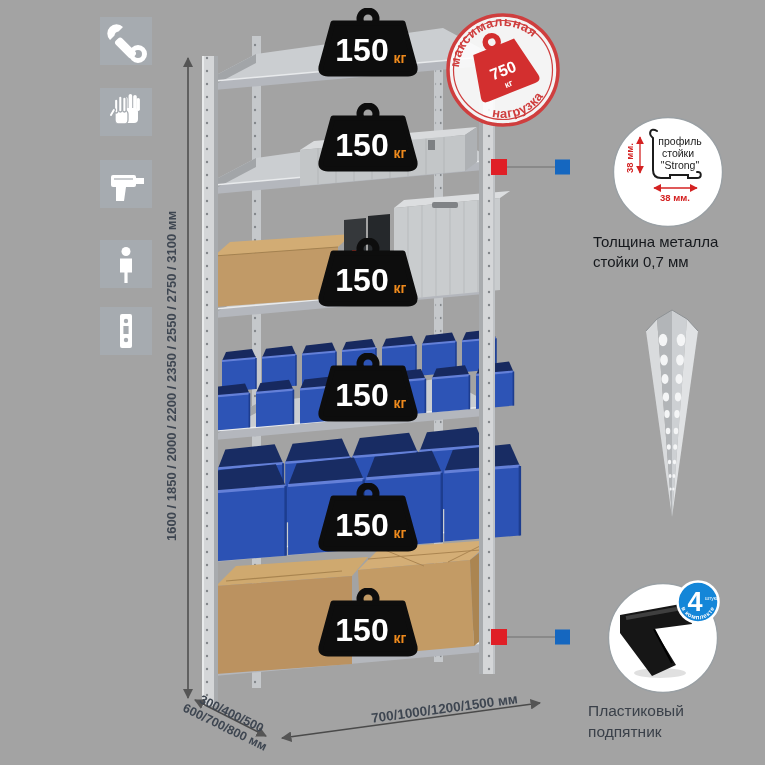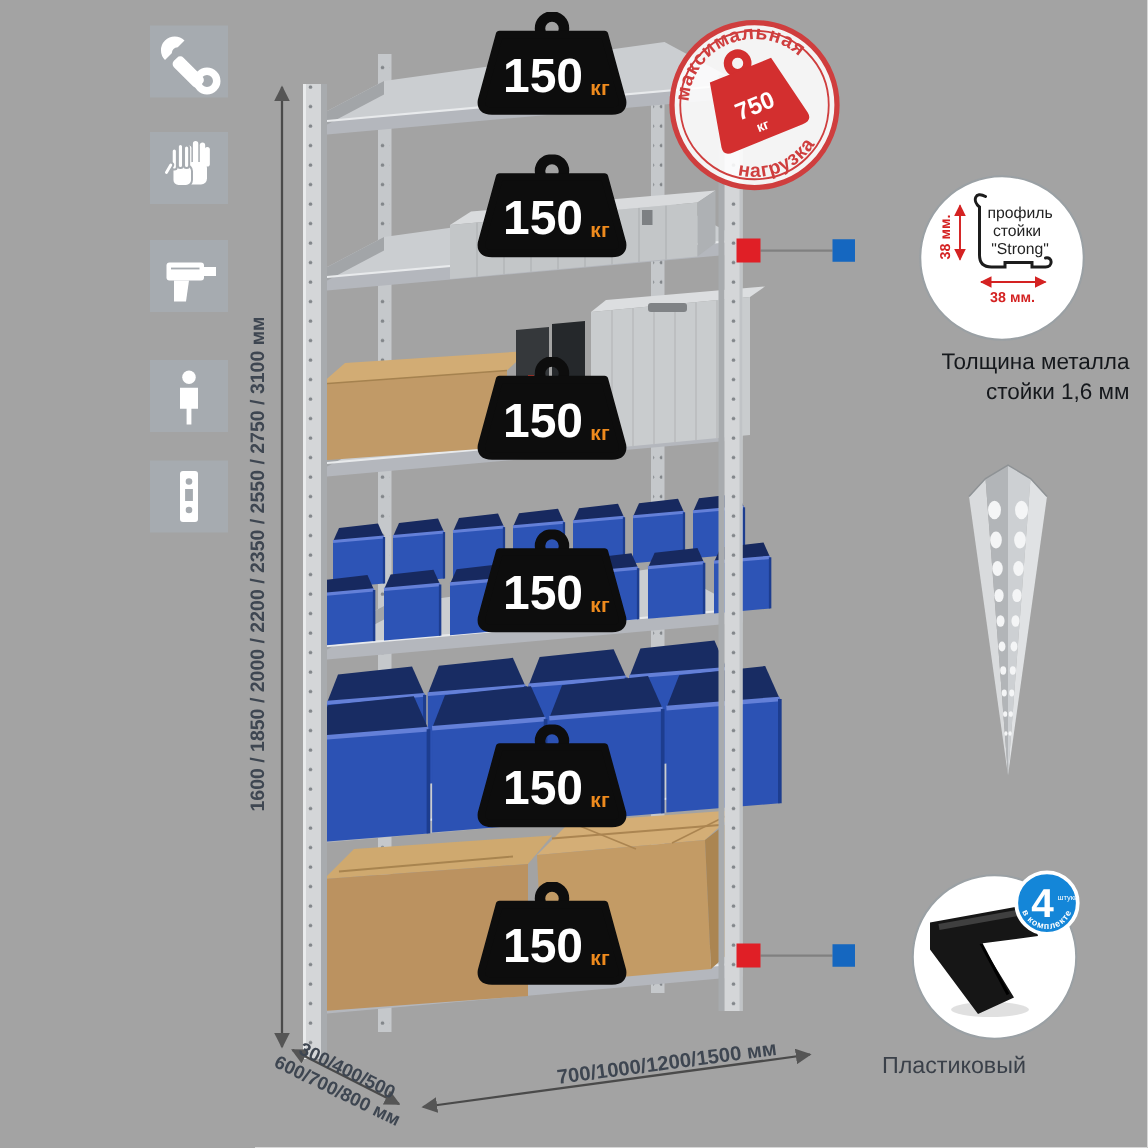--- a/index.html
+++ b/index.html
@@ -7,21 +7,21 @@
          font-family:"Liberation Sans","DejaVu Sans",sans-serif;}
   .abs{position:absolute;}
   .fico{position:absolute;left:100px;width:52px;height:48px;background:#a6abb0;
         display:flex;align-items:center;justify-content:center;}
   .vdim{position:absolute;left:-108px;top:368px;width:560px;text-align:center;
         transform:rotate(-90deg);font-size:13px;line-height:16px;font-weight:600;color:#3e4651;}
   .ddim{position:absolute;left:148px;top:706px;width:160px;text-align:center;
         transform:rotate(26deg);font-size:12.5px;line-height:15px;font-weight:700;color:#3e4651;}
   .wdim{position:absolute;left:332px;top:701px;width:225px;text-align:center;
         transform:rotate(-7.6deg);font-size:13.5px;font-weight:700;color:#3e4651;}
-  .cap1{position:absolute;left:593px;top:232px;width:160px;text-align:right;
+  .cap1{position:absolute;left:593px;top:232px;width:160px;text-align:left;
         font-size:15px;line-height:20px;color:#15181c;}
   .cap2{position:absolute;left:588px;top:700px;width:160px;text-align:left;
         font-size:15.5px;line-height:21px;color:#3a4049;}
   .w150{font-weight:700;font-size:32px;fill:#ffffff;text-anchor:middle;}
   .wkg{font-weight:700;font-size:14px;fill:#ee8a1d;text-anchor:middle;}
   .stampTxt{font-weight:700;font-size:13px;fill:#cf3e3e;letter-spacing:0.5px;}
   .s750{font-weight:700;font-size:16px;fill:#fff;text-anchor:middle;}
   .skg{font-weight:700;font-size:9px;fill:#fff;text-anchor:middle;}
   .profTxt{font-size:10.5px;fill:#222;text-anchor:middle;}
   .redDim{font-size:9.5px;font-weight:700;fill:#d42222;text-anchor:middle;}
@@ -317,21 +317,21 @@
     <path d="M37,30 L37,66" stroke="#d42222" stroke-width="1.3" fill="none" marker-start="url(#arrR)" marker-end="url(#arrR)"></path>
     <text x="30" y="51" transform="rotate(-90 30 51)" class="redDim">38 мм.</text>
     <path d="M51,81 L94,81" stroke="#d42222" stroke-width="1.3" fill="none" marker-start="url(#arrR)" marker-end="url(#arrR)"></path>
     <text x="72" y="94" class="redDim">38 мм.</text>
     <text x="77" y="38" class="profTxt">профиль</text>
     <text x="75" y="50" class="profTxt">стойки</text>
     <text x="77" y="62" class="profTxt">"Strong"</text>
   </svg>
   <div class="cap1">
     <div>Толщина металла</div>
-    <div>стойки 1,6 мм</div>
+    <div>стойки 0,7 мм</div>
   </div>
 
   <svg class="abs" style="left:597px;top:295px" width="150" height="240" viewBox="0 0 150 240">
     <path d="M49,36 L60,24 L75,222 Z" fill="#d9dbdd"></path>
     <path d="M60,24 L75,15 L75,222 Z" fill="#b2b5b8"></path>
     <path d="M75,15 L90,24 L75,222 Z" fill="#cdd0d3"></path>
     <path d="M90,24 L101,36 L75,222 Z" fill="#e0e2e4"></path>
     <path d="M49,36 L60,24 L75,15 L90,24 L101,36" fill="none" stroke="#8e9295" stroke-width="1"></path>
     <g fill="#f4f5f6">
       <ellipse cx="66" cy="45" rx="4.3" ry="6.2"></ellipse>
@@ -366,15 +366,16 @@
     <g>
       <circle cx="100" cy="29" r="20.5" fill="#1486d8" stroke="#fff" stroke-width="2.5"></circle>
       <text x="97" y="38" class="f4">4</text>
       <text x="107" y="27" class="fsm">штуки</text>
       <path id="fArc" d="M83,33 A17.5,17.5 0 0 0 117,33" fill="none"></path>
       <text class="farc"><textPath href="#fArc" startOffset="50%" text-anchor="middle">в комплекте</textPath></text>
     </g>
   </svg>
   <div class="cap2">
     <div>Пластиковый</div>
+    <div>подпятник</div>
   </div>
 
 </div>
 
 </body></html>

